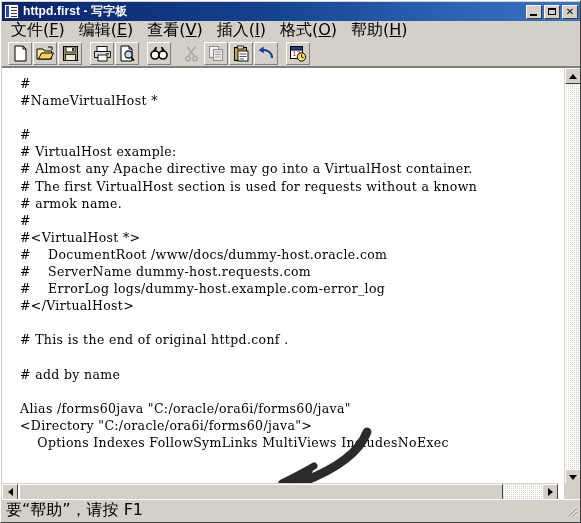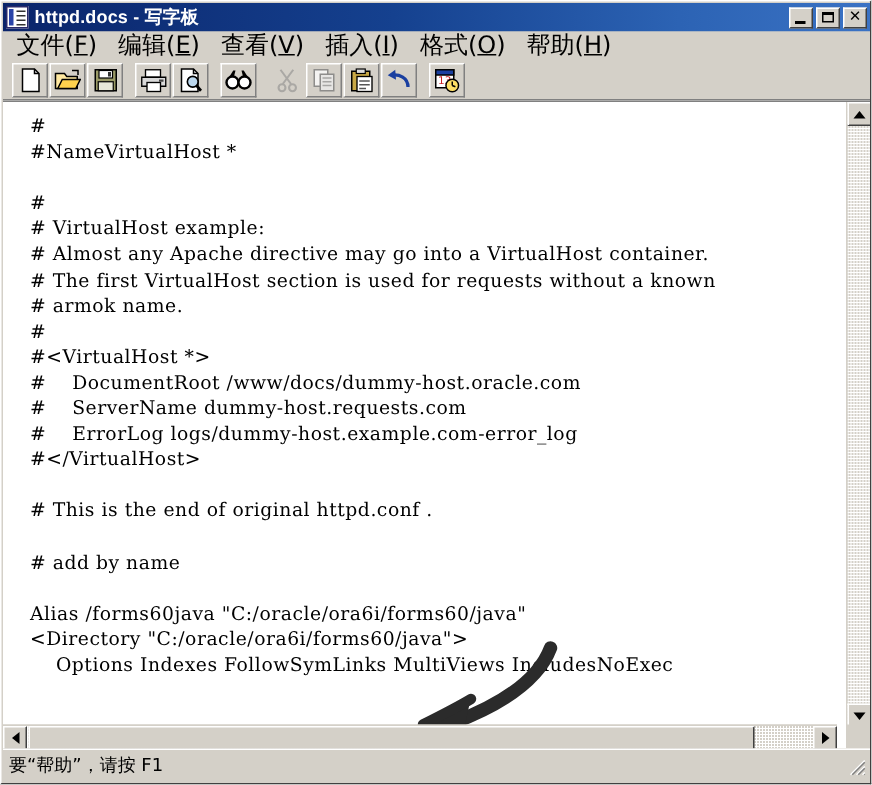--- a/index.html
+++ b/index.html
@@ -276,40 +276,40 @@
     left: 1px; bottom: 1px;
     width: 578px;
     height: 22px;
     background: #d4d0c8;
     border-top: 1px solid #ffffff;
     box-sizing: border-box;
     display: flex;
     align-items: center;
   }
   .status-text {
-    font-size: 12px;
+    font-size: 16px;
     color: #000;
     padding-left: 4px;
     font-family: "DejaVu Sans", sans-serif;
     white-space: nowrap;
   }
   .status-grip {
     margin-left: auto;
     width: 14px; height: 14px;
     margin-right: 2px;
   }
 </style>
 </head>
 <body>
 
 <div id="app">
 
   <div class="titlebar">
     <div class="title-icon"></div>
-    <div class="title-text">httpd.docs - 写字板</div>
+    <div class="title-text">httpd.first - 写字板</div>
     <div class="win-buttons">
       <div class="win-btn">
           <span class="gl-min"></span>
         </div>
       <div class="win-btn">
           <span class="gl-max"></span>
         </div>
       <div class="win-btn">
           <span class="gl-close">✕</span>
         </div>

